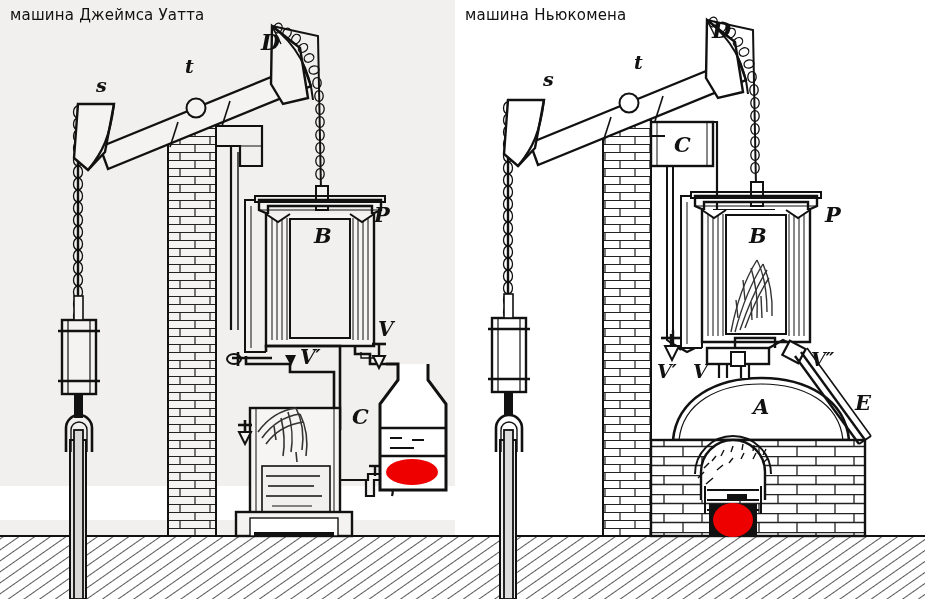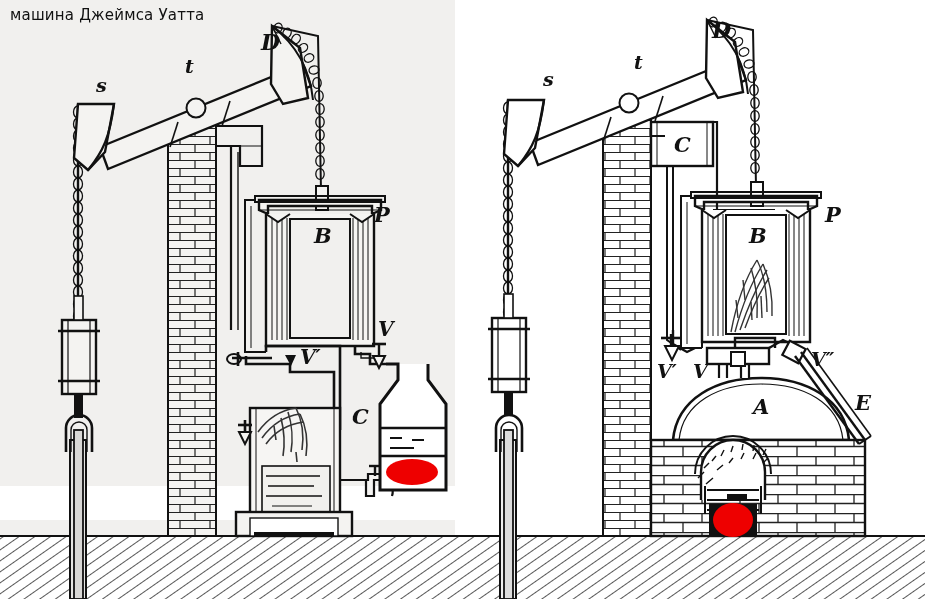--- a/index.html
+++ b/index.html
@@ -235,20 +235,21 @@
         <text class="lbl" font-size="21" x="314" y="243">B</text>
         <text class="lbl" font-size="20" x="378" y="336">V</text>
         <text class="lbl" font-size="20" x="300" y="364">V′</text>
         <text class="lbl" font-size="21" x="352" y="424">C</text>
       </g>
     </svg>
     </div>
   </div>
 
   <div class="panel" id="panel-right">
+    <div class="title">машина Ньюкомена</div>
 
     <div class="svgwrap">
     <svg viewBox="0 0 470 599" width="470" height="599" xmlns="http://www.w3.org/2000/svg">
       <defs>
         <pattern id="hatchR" width="9" height="9" patternUnits="userSpaceOnUse" patternTransform="rotate(55)">
           <line x1="0" y1="0" x2="0" y2="9" stroke="#222" stroke-width="1.6"></line>
         </pattern>
         <pattern id="brickR" width="30" height="16" patternUnits="userSpaceOnUse">
           <rect width="30" height="16" fill="#ffffff"></rect>
           <path d="M0 0.5H30M0 8.5H30M15 0.5V8.5M0 8.5V16.5M30 8.5V16.5" stroke="#222" stroke-width="1.2" fill="none"></path>

